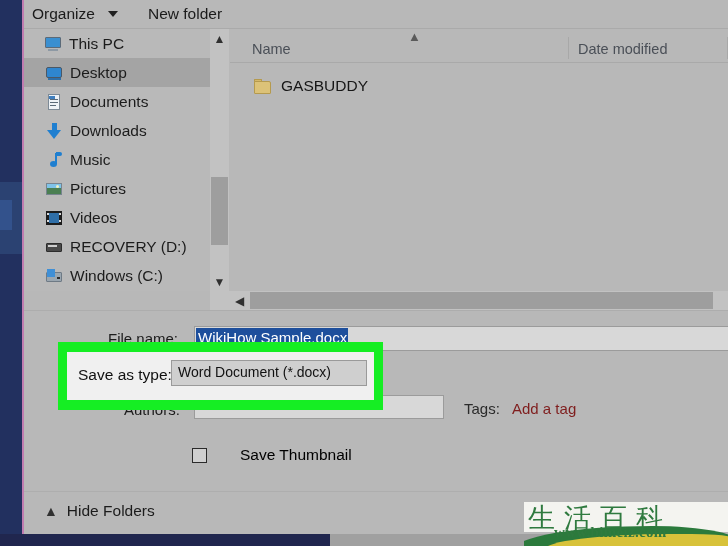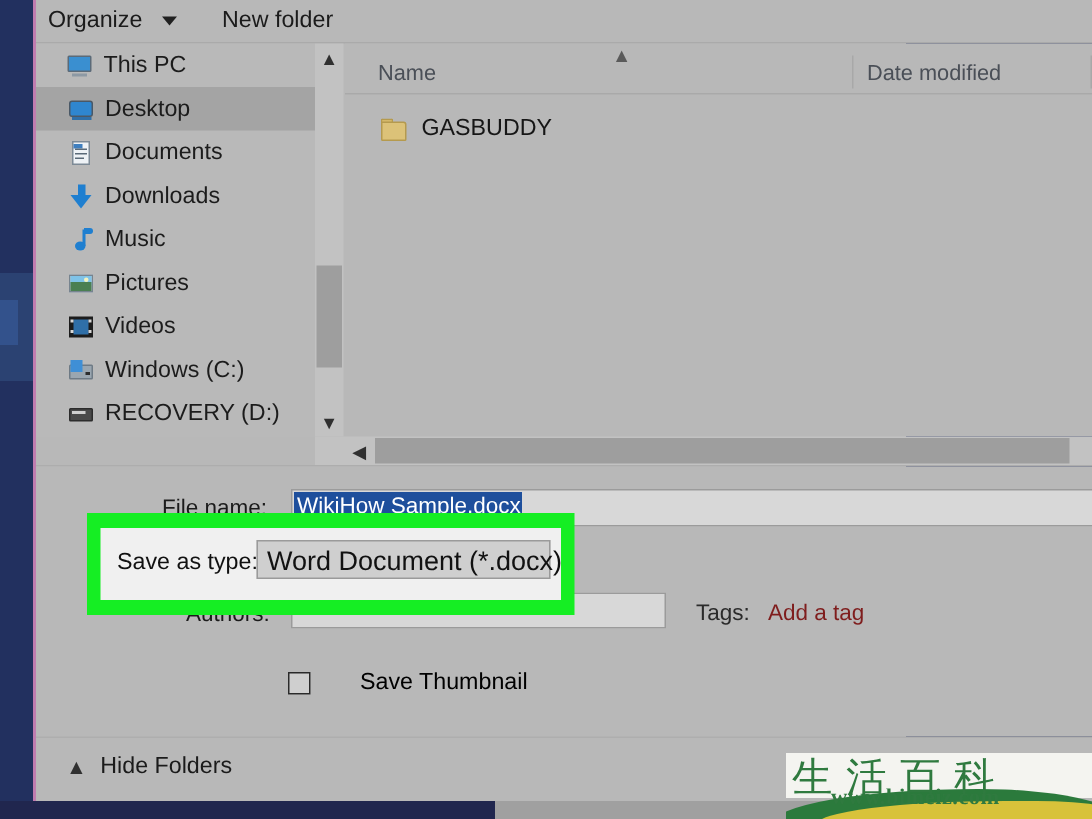--- a/index.html
+++ b/index.html
@@ -389,21 +389,21 @@
     font-size: 15.5px; color: #111111; white-space: nowrap;
     z-index: 42; cursor: default;
   }
   .hl-savetype-combo {
     position: absolute; left: 171px; top: 360px; width: 196px; height: 26px;
     background: #cfcfcf; border: 1px solid #9a9a9a;
     z-index: 42;
   }
   .hl-savetype-value {
     position: absolute; left: 178px; top: 364px;
-    font-size: 18px; color: #111111; white-space: nowrap;
+    font-size: 14px; color: #111111; white-space: nowrap;
     z-index: 43; cursor: default;
   }
 
   
   .watermark {
     position: absolute; left: 524px; top: 502px; width: 204px; height: 44px;
     z-index: 60; overflow: hidden;
   }
   .wm-white {
     position: absolute; left: 0; top: 0; width: 204px; height: 30px;
@@ -513,34 +513,34 @@
             <span class="inner"></span>
           <span class="sp1"></span>
             <span class="sp2"></span>
           <span class="sp3"></span>
             <span class="sp4"></span>
         </span>
         <span class="nav-label">Videos</span>
       </div>
 
       <div class="nav-item lvl2">
+        <span class="nav-icon ic-rec">
+          <span class="body"></span>
+            <span class="strip"></span>
+        </span>
+        <span class="nav-label">RECOVERY (D:)</span>
+      </div>
+
+      <div class="nav-item lvl2">
         <span class="nav-icon ic-drv">
           <span class="body"></span>
             <span class="win"></span>
             <span class="led"></span>
         </span>
         <span class="nav-label">Windows (C:)</span>
-      </div>
-
-      <div class="nav-item lvl2">
-        <span class="nav-icon ic-rec">
-          <span class="body"></span>
-            <span class="strip"></span>
-        </span>
-        <span class="nav-label">RECOVERY (D:)</span>
       </div>
     </div>
 
     <div class="nav-vsb">
       <div class="trackup">
         <span class="chev">▲</span>
       </div>
       <div class="thumb"></div>
       <div class="trackdn">
         <span class="chev">▼</span>

